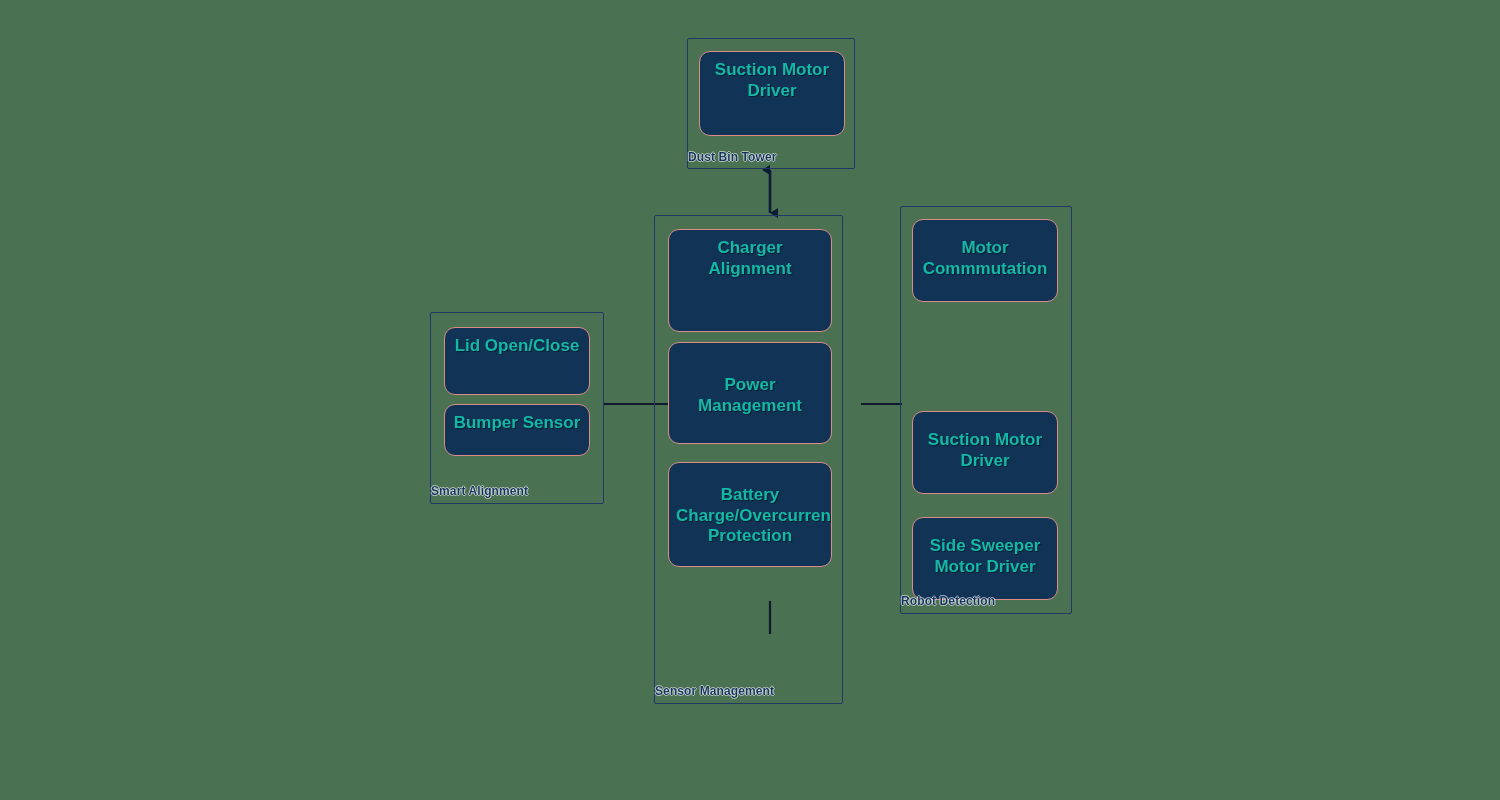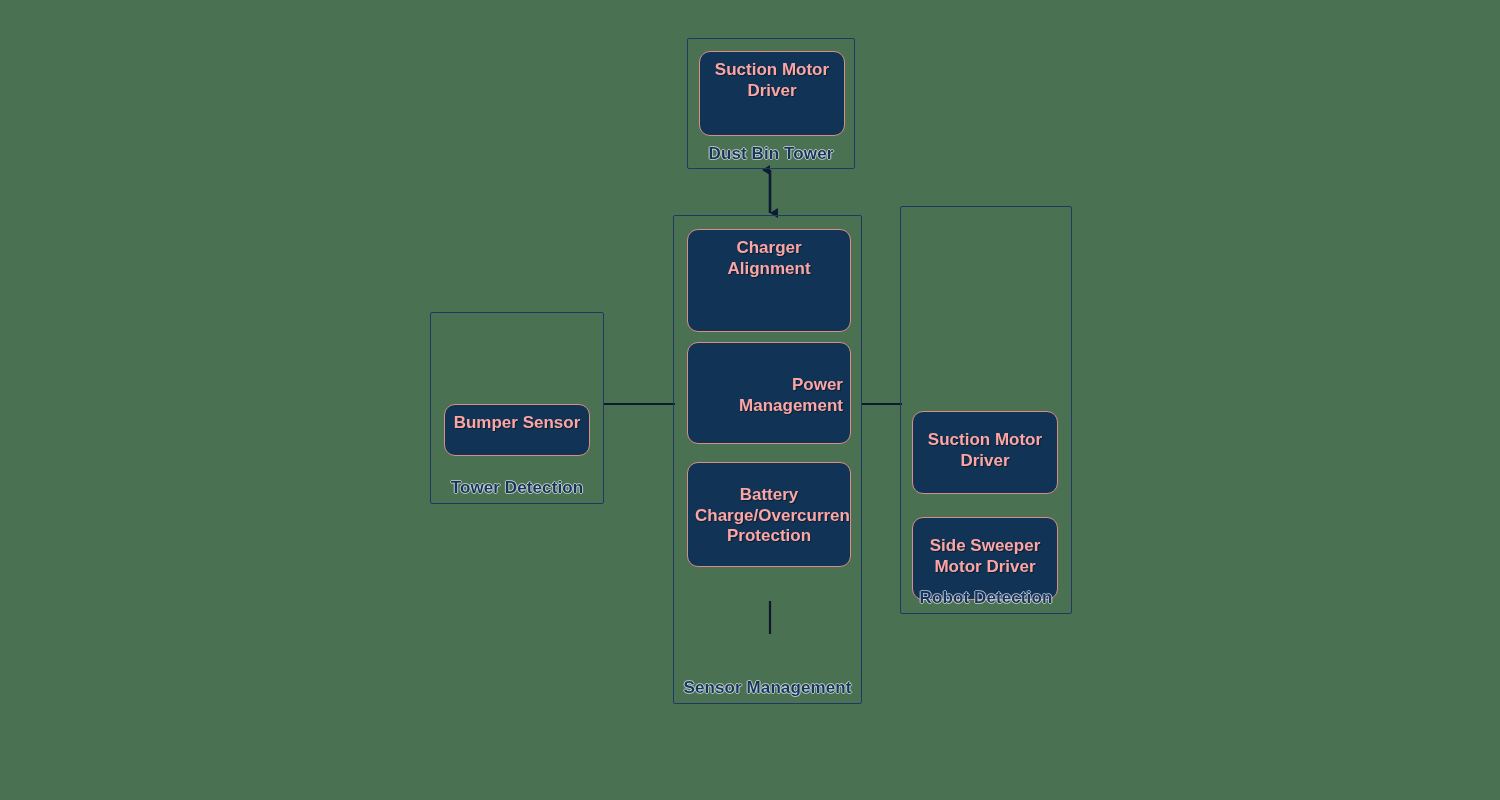--- a/index.html
+++ b/index.html
@@ -35,41 +35,41 @@
     position: absolute;
     border: 1.6px solid #1f3864;
     background: transparent;
     box-sizing: border-box;
     border-radius: 2px;
   }
   .group-label {
     position: absolute;
     left: 0;
     right: 0;
-    text-align: center;
-    font-size: 17px;
+    text-align: left;
+    font-size: 12px;
     font-weight: 700;
     color: #16355e;
     letter-spacing: 0.1px;
     text-shadow:
        1px  0   0 rgba(255,255,255,.55),
       -1px  0   0 rgba(255,255,255,.55),
        0    1px 0 rgba(255,255,255,.55),
        0   -1px 0 rgba(255,255,255,.55);
     white-space: nowrap;
   }
 
   
   .node {
     position: absolute;
     box-sizing: border-box;
     background: #113456;
     border: 1.6px solid #d98d86;
     border-radius: 11px;
-    color: #fca5a5;
+    color: #14b8a6;
     font-size: 17px;
     font-weight: 700;
     line-height: 1.22;
     text-align: center;
     display: flex;
     align-items: flex-start;
     justify-content: center;
     padding: 8px 7px 6px 7px;
     text-shadow: 1px 1px 1px rgba(0,0,0,.45);
     overflow: hidden;
@@ -108,40 +108,46 @@
   </svg>
 
   <div class="group" style="left:687px; top:38px; width:168px; height:131px;">
     <div class="node" style="left:11px; top:12px; width:146px; height:85px;">
       <span>Suction Motor Driver</span>
     </div>
     <div class="group-label" style="bottom:4px;">Dust Bin Tower</div>
   </div>
 
   <div class="group" style="left:430px; top:312px; width:174px; height:192px;">
+    <div class="node" style="left:13px; top:14px; width:146px; height:68px;">
+      <span>Lid Open/Close</span>
+    </div>
     <div class="node" style="left:13px; top:91px; width:146px; height:52px;">
       <span>Bumper Sensor</span>
     </div>
-    <div class="group-label" style="bottom:5px;">Tower Detection</div>
+    <div class="group-label" style="bottom:5px;">Smart Alignment</div>
   </div>
 
-  <div class="group" style="left:673px; top:215px; width:189px; height:489px;">
+  <div class="group" style="left:654px; top:215px; width:189px; height:489px;">
     <div class="node" style="left:13px; top:13px; width:164px; height:103px;">
       <span>Charger Alignment</span>
     </div>
     <div class="node" style="left:13px; top:126px; width:164px; height:102px;">
-      <span style="padding-top:24px;text-align:right;">Power Management</span>
+      <span style="padding-top:24px;">Power Management</span>
     </div>
     <div class="node" style="left:13px; top:246px; width:164px; height:105px;">
       <span style="padding-top:14px;">Battery Charge/Overcurrent Protection</span>
     </div>
     <div class="group-label" style="bottom:5px;">Sensor Management</div>
   </div>
 
   <div class="group" style="left:900px; top:206px; width:172px; height:408px;">
+    <div class="node" style="left:11px; top:12px; width:146px; height:83px;">
+      <span style="padding-top:10px;">Motor Commmutation</span>
+    </div>
     <div class="node" style="left:11px; top:204px; width:146px; height:83px;">
       <span style="padding-top:10px;">Suction Motor Driver</span>
     </div>
     <div class="node" style="left:11px; top:310px; width:146px; height:83px;">
       <span style="padding-top:10px;">Side Sweeper Motor Driver</span>
     </div>
     <div class="group-label" style="bottom:5px;">Robot Detection</div>
   </div>
 
 

